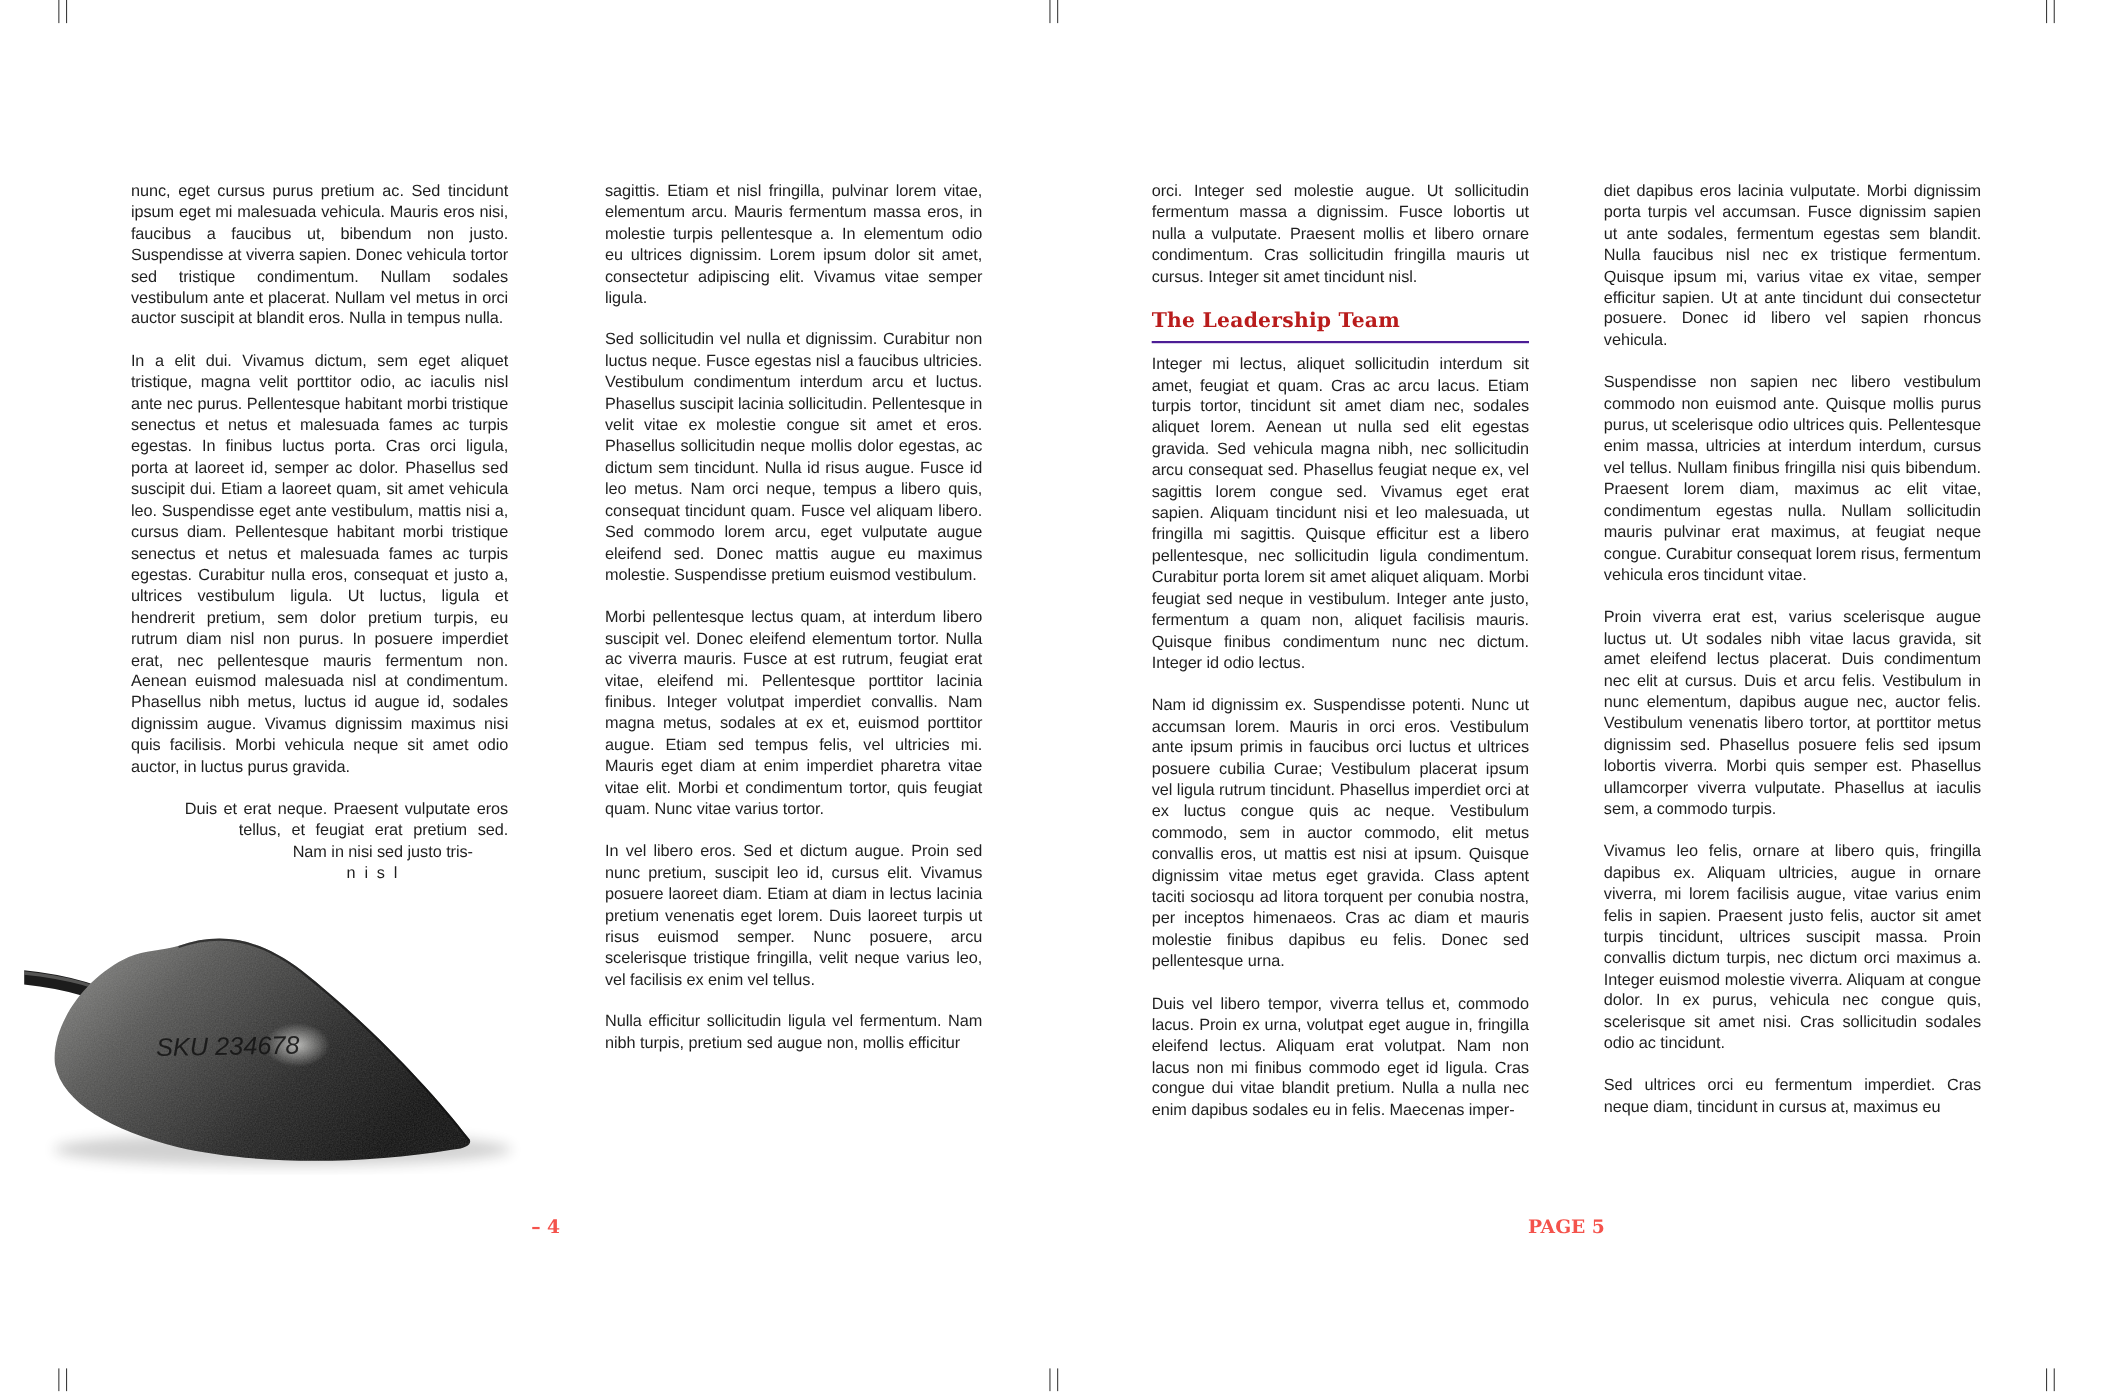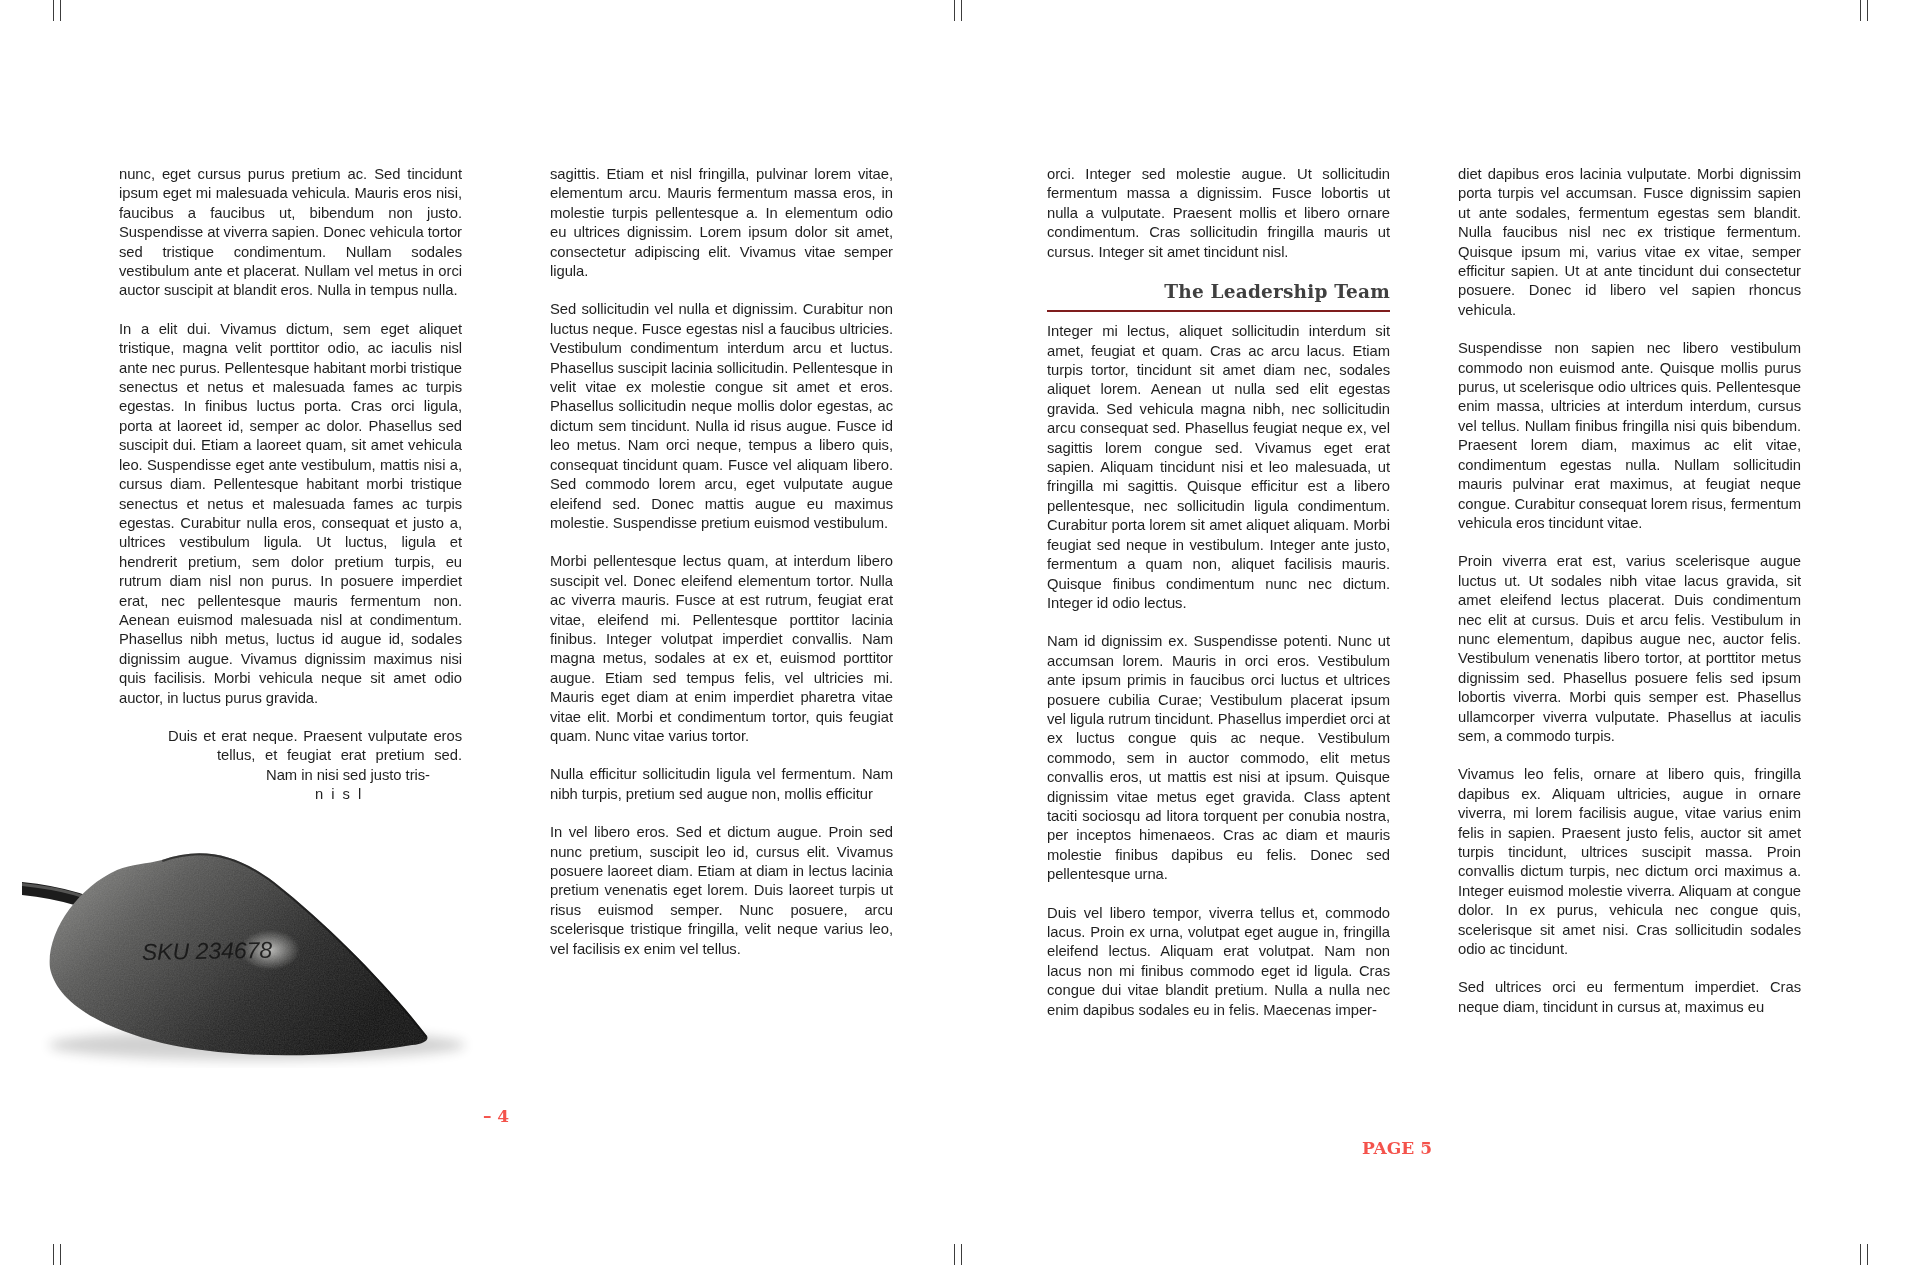--- a/index.html
+++ b/index.html
@@ -12,33 +12,33 @@
   
   .col{position:absolute;top:165px;width:343px;font-size:14.8px;line-height:19.4px;
        color:#1f1f1f;text-align:justify;letter-spacing:-0.05px;}
   .col-1{left:119px;}
   .col-2{left:550px;}
   .col-3{left:1047px;}
   .col-4{left:1458px;}
   .para{margin:0 0 19px 0;}
   .para:last-child{margin-bottom:0;}
   h2.section{font-family:"DejaVu Serif","Liberation Serif",serif;font-weight:bold;
-             font-size:18.5px;line-height:1.2;color:#404040;margin:17px 0 10px 0;
-             padding-bottom:7px;border-bottom:2px solid #7f1d1d;text-align:right;letter-spacing:0.2px;}
+             font-size:18.5px;line-height:1.2;color:#b91c1c;margin:17px 0 10px 0;
+             padding-bottom:7px;border-bottom:2px solid #4c1d95;text-align:left;letter-spacing:0.2px;}
   
   .closing{margin-bottom:0;}
   .wrap-spacer{float:left;width:245px;height:97px;
                shape-outside:polygon(0% 0%,100% 100%,0% 100%);}
   .tail{letter-spacing:8px;}
   
   .folio{position:absolute;top:1106px;width:754px;text-align:center;
          font-family:"DejaVu Serif","Liberation Serif",serif;font-weight:bold;
          font-size:17px;color:#f4534c;}
   .folio-left{left:119px;}
-  .folio-right{left:1020px;margin-top:32px;}
+  .folio-right{left:1047px;}
   
   .photo{position:absolute;left:22px;top:838px;width:470px;height:230px;font-style:italic;}
 </style>
 </head>
 <body>
 
 <div class="sheet">
 
   <div class="crop top" style="left:53px"></div>
   <div class="crop top" style="left:60px"></div>
@@ -60,22 +60,22 @@
       <span class="wrap-spacer"></span>
       <span>Duis et erat neque. Praesent vulputate eros tellus, et feugiat erat pretium sed. Nam in nisi sed justo tris-</span><br>
       <span class="tail">nisl</span>
     </p>
   </div>
 
   <div class="col col-2">
     <p class="para">sagittis. Etiam et nisl fringilla, pulvinar lorem vitae, elementum arcu. Mauris fermentum massa eros, in molestie turpis pellentesque a. In elementum odio eu ultrices dignissim. Lorem ipsum dolor sit amet, consectetur adipiscing elit. Vivamus vitae semper ligula.</p>
     <p class="para">Sed sollicitudin vel nulla et dignissim. Curabitur non luctus neque. Fusce egestas nisl a faucibus ultricies. Vestibulum condimentum interdum arcu et luctus. Phasellus suscipit lacinia sollicitudin. Pellentesque in velit vitae ex molestie congue sit amet et eros. Phasellus sollicitudin neque mollis dolor egestas, ac dictum sem tincidunt. Nulla id risus augue. Fusce id leo metus. Nam orci neque, tempus a libero quis, consequat tincidunt quam. Fusce vel aliquam libero. Sed commodo lorem arcu, eget vulputate augue eleifend sed. Donec mattis augue eu maximus molestie. Suspendisse pretium euismod vestibulum.</p>
     <p class="para">Morbi pellentesque lectus quam, at interdum libero suscipit vel. Donec eleifend elementum tortor. Nulla ac viverra mauris. Fusce at est rutrum, feugiat erat vitae, eleifend mi. Pellentesque porttitor lacinia finibus. Integer volutpat imperdiet convallis. Nam magna metus, sodales at ex et, euismod porttitor augue. Etiam sed tempus felis, vel ultricies mi. Mauris eget diam at enim imperdiet pharetra vitae vitae elit. Morbi et condimentum tortor, quis feugiat quam. Nunc vitae varius tortor.</p>
+    <p class="para">In vel libero eros. Sed et dictum augue. Proin sed nunc pretium, suscipit leo id, cursus elit. Vivamus posuere laoreet diam. Etiam at diam in lectus lacinia pretium venenatis eget lorem. Duis laoreet turpis ut risus euismod semper. Nunc posuere, arcu scelerisque tristique fringilla, velit neque varius leo, vel facilisis ex enim vel tellus.</p>
     <p class="para">Nulla efficitur sollicitudin ligula vel fermentum. Nam nibh turpis, pretium sed augue non, mollis efficitur</p>
-    <p class="para">In vel libero eros. Sed et dictum augue. Proin sed nunc pretium, suscipit leo id, cursus elit. Vivamus posuere laoreet diam. Etiam at diam in lectus lacinia pretium venenatis eget lorem. Duis laoreet turpis ut risus euismod semper. Nunc posuere, arcu scelerisque tristique fringilla, velit neque varius leo, vel facilisis ex enim vel tellus.</p>
   </div>
 
   <div class="col col-3">
     <p class="para">orci. Integer sed molestie augue. Ut sollicitudin fermentum massa a dignissim. Fusce lobortis ut nulla a vulputate. Praesent mollis et libero ornare condimentum. Cras sollicitudin fringilla mauris ut cursus. Integer sit amet tincidunt nisl.</p>
     <h2 class="section">The Leadership Team</h2>
     <p class="para">Integer mi lectus, aliquet sollicitudin interdum sit amet, feugiat et quam. Cras ac arcu lacus. Etiam turpis tortor, tincidunt sit amet diam nec, sodales aliquet lorem. Aenean ut nulla sed elit egestas gravida. Sed vehicula magna nibh, nec sollicitudin arcu consequat sed. Phasellus feugiat neque ex, vel sagittis lorem congue sed. Vivamus eget erat sapien. Aliquam tincidunt nisi et leo malesuada, ut fringilla mi sagittis. Quisque efficitur est a libero pellentesque, nec sollicitudin ligula condimentum. Curabitur porta lorem sit amet aliquet aliquam. Morbi feugiat sed neque in vestibulum. Integer ante justo, fermentum a quam non, aliquet facilisis mauris. Quisque finibus condimentum nunc nec dictum. Integer id odio lectus.</p>
     <p class="para">Nam id dignissim ex. Suspendisse potenti. Nunc ut accumsan lorem. Mauris in orci eros. Vestibulum ante ipsum primis in faucibus orci luctus et ultrices posuere cubilia Curae; Vestibulum placerat ipsum vel ligula rutrum tincidunt. Phasellus imperdiet orci at ex luctus congue quis ac neque. Vestibulum commodo, sem in auctor commodo, elit metus convallis eros, ut mattis est nisi at ipsum. Quisque dignissim vitae metus eget gravida. Class aptent taciti sociosqu ad litora torquent per conubia nostra, per inceptos himenaeos. Cras ac diam et mauris molestie finibus dapibus eu felis. Donec sed pellentesque urna.</p>
     <p class="para">Duis vel libero tempor, viverra tellus et, commodo lacus. Proin ex urna, volutpat eget augue in, fringilla eleifend lectus. Aliquam erat volutpat. Nam non lacus non mi finibus commodo eget id ligula. Cras congue dui vitae blandit pretium. Nulla a nulla nec enim dapibus sodales eu in felis. Maecenas imper-</p>
   </div>
 

